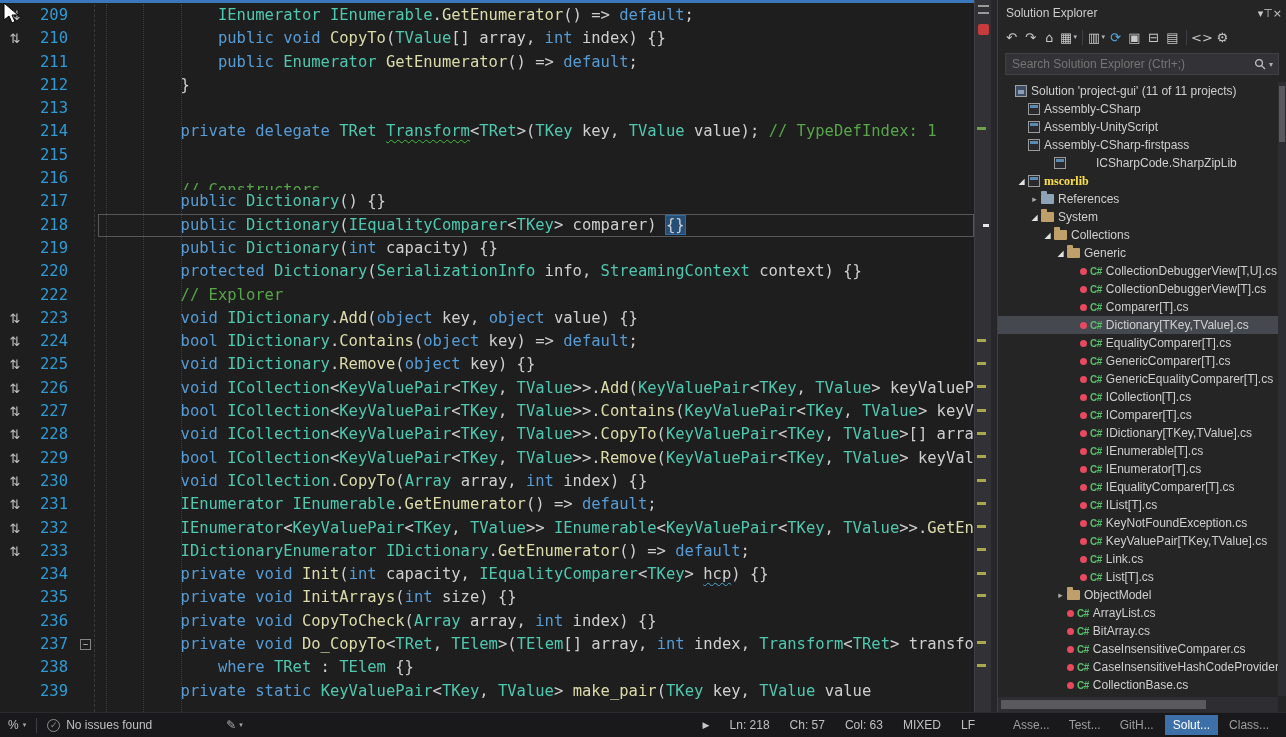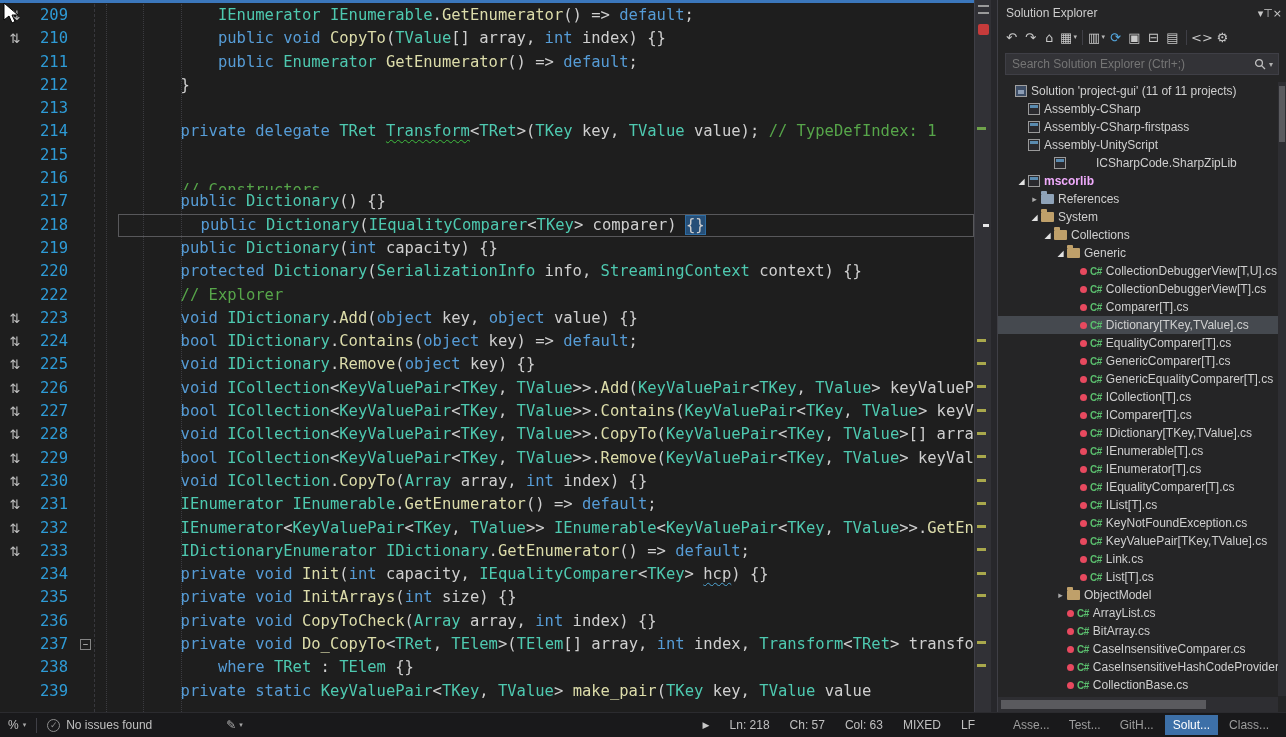--- a/index.html
+++ b/index.html
@@ -17,21 +17,21 @@
                 font-family:"DejaVu Sans Mono", monospace; font-size:15.5px; }
   .code-row { display:flex; height:23.3px; line-height:23.3px; white-space:pre; }
   .gutter-cell { flex:0 0 30px; text-align:center; }
   .impl-icon { color:#C2C2C2; font-size:13px; font-family:"DejaVu Sans", sans-serif; }
   .line-num { flex:0 0 46px; text-align:right; padding-right:8px; color:#2E9BD6; }
   .fold-cell { flex:0 0 22px; position:relative; }
   .fold-box { position:absolute; left:4px; top:6px; width:11px; height:11px; border:1px solid #848484;
               background:#1E1E1E; color:#C8C8C8; font-size:9px; line-height:9px; text-align:center; z-index:4;
               font-family:"DejaVu Sans Mono", monospace; }
   .code-cell { flex:1 1 auto; color:#CFCFCF; overflow:hidden; }
-  .code-row.current .code-cell { box-shadow: inset 0 0 0 1px #58585B; margin-left: 20px; }
+  .code-row.current .code-cell { box-shadow: inset 0 0 0 1px #58585B; }
   .tk-kw { color:#569CD6; }
   .tk-ty { color:#4EC9B0; }
   .tk-me { color:#DCDCAA; }
   .tk-cm { color:#57A64A; }
   .tk-pl { color:#CFCFCF; }
   .tk-sel { background:#264F78; box-shadow:0 0 0 1px #2D6CA2; }
   .tk-wg { text-decoration:underline wavy #3FBF3F 1px; text-underline-offset:3px; text-decoration-skip-ink:none; }
   .tk-wb { text-decoration:underline wavy #4FA6D5 1px; text-underline-offset:3px; text-decoration-skip-ink:none; }
 
   
@@ -61,21 +61,21 @@
   .tsep { width:1px; height:15px; background:#3F3F46; margin:0 4px; }
   .panel-search { margin:3px 7px 5px 7px; height:22px; background:#333337; border:1px solid #3F3F46;
                   display:flex; align-items:center; padding:0 5px 0 6px; }
   .panel-search input { flex:1 1 auto; min-width:0; background:transparent; border:0; outline:0;
                         color:#8A8A8A; font-size:12px; font-family:"Liberation Sans", sans-serif; }
   .search-caret { font-size:8px; color:#B0B0B0; margin-left:3px; }
 
   .tree { position:absolute; left:0; top:82px; right:8px; bottom:16px; overflow:hidden; }
   .tree-row { height:18px; display:flex; align-items:center; white-space:nowrap; }
   .tree-row.selected { background:#45494F; }
-  .tree-row.bold .tlabel { font-weight:bold; color:#f0abfc; }
+  .tree-row.bold .tlabel { font-weight:bold; color:#fde047;font-family:Liberation Serif, serif; }
   .tarrow { flex:0 0 13px; text-align:center; font-size:9px; color:#ABABAB; font-family:"DejaVu Sans", sans-serif; }
   .tarrow.exp { font-size:8px; color:#E2E2E2; }
   .tlabel { margin-left:4px; color:#CFCFCF; }
   .red-dot { flex:0 0 7px; width:7px; height:7px; border-radius:50%; background:#E8495F; margin-right:3px; }
   .cs-glyph { color:#5BBE6E; font-size:10px; font-weight:bold; letter-spacing:-0.5px; }
   .folder-glyph { flex:0 0 13px; width:13px; height:10px; background:#BFA06A; border-radius:1px; position:relative; }
   .folder-glyph::before { content:""; position:absolute; top:-3px; left:0; width:6px; height:3px;
                           background:#BFA06A; border-radius:1px 1px 0 0; }
   .folder-glyph.refs { background:#8FA3B8; }
   .folder-glyph.refs::before { background:#8FA3B8; }
@@ -240,26 +240,26 @@
           <span class="tlabel">Solution 'project-gui' (11 of 11 projects)</span>
         </div>
         <div class="tree-row" style="padding-left: 17px;">
           <span class="tarrow"></span>
           <span class="project-glyph"></span>
           <span class="tlabel">Assembly-CSharp</span>
         </div>
         <div class="tree-row" style="padding-left: 17px;">
           <span class="tarrow"></span>
           <span class="project-glyph"></span>
+          <span class="tlabel">Assembly-UnityScript</span>
+        </div>
+        <div class="tree-row" style="padding-left: 17px;">
+          <span class="tarrow"></span>
+          <span class="project-glyph"></span>
           <span class="tlabel">Assembly-CSharp-firstpass</span>
-        </div>
-        <div class="tree-row" style="padding-left: 17px;">
-          <span class="tarrow"></span>
-          <span class="project-glyph"></span>
-          <span class="tlabel">Assembly-UnityScript</span>
         </div>
         <div class="tree-row" style="padding-left: 17px; gap: 26px;">
           <span class="tarrow"></span>
           <span class="project-glyph"></span>
           <span class="tlabel">ICSharpCode.SharpZipLib</span>
         </div>
         <div class="tree-row bold" style="padding-left: 17px;">
           <span class="tarrow exp">◢</span>
           <span class="project-glyph"></span>
           <span class="tlabel">mscorlib</span>

